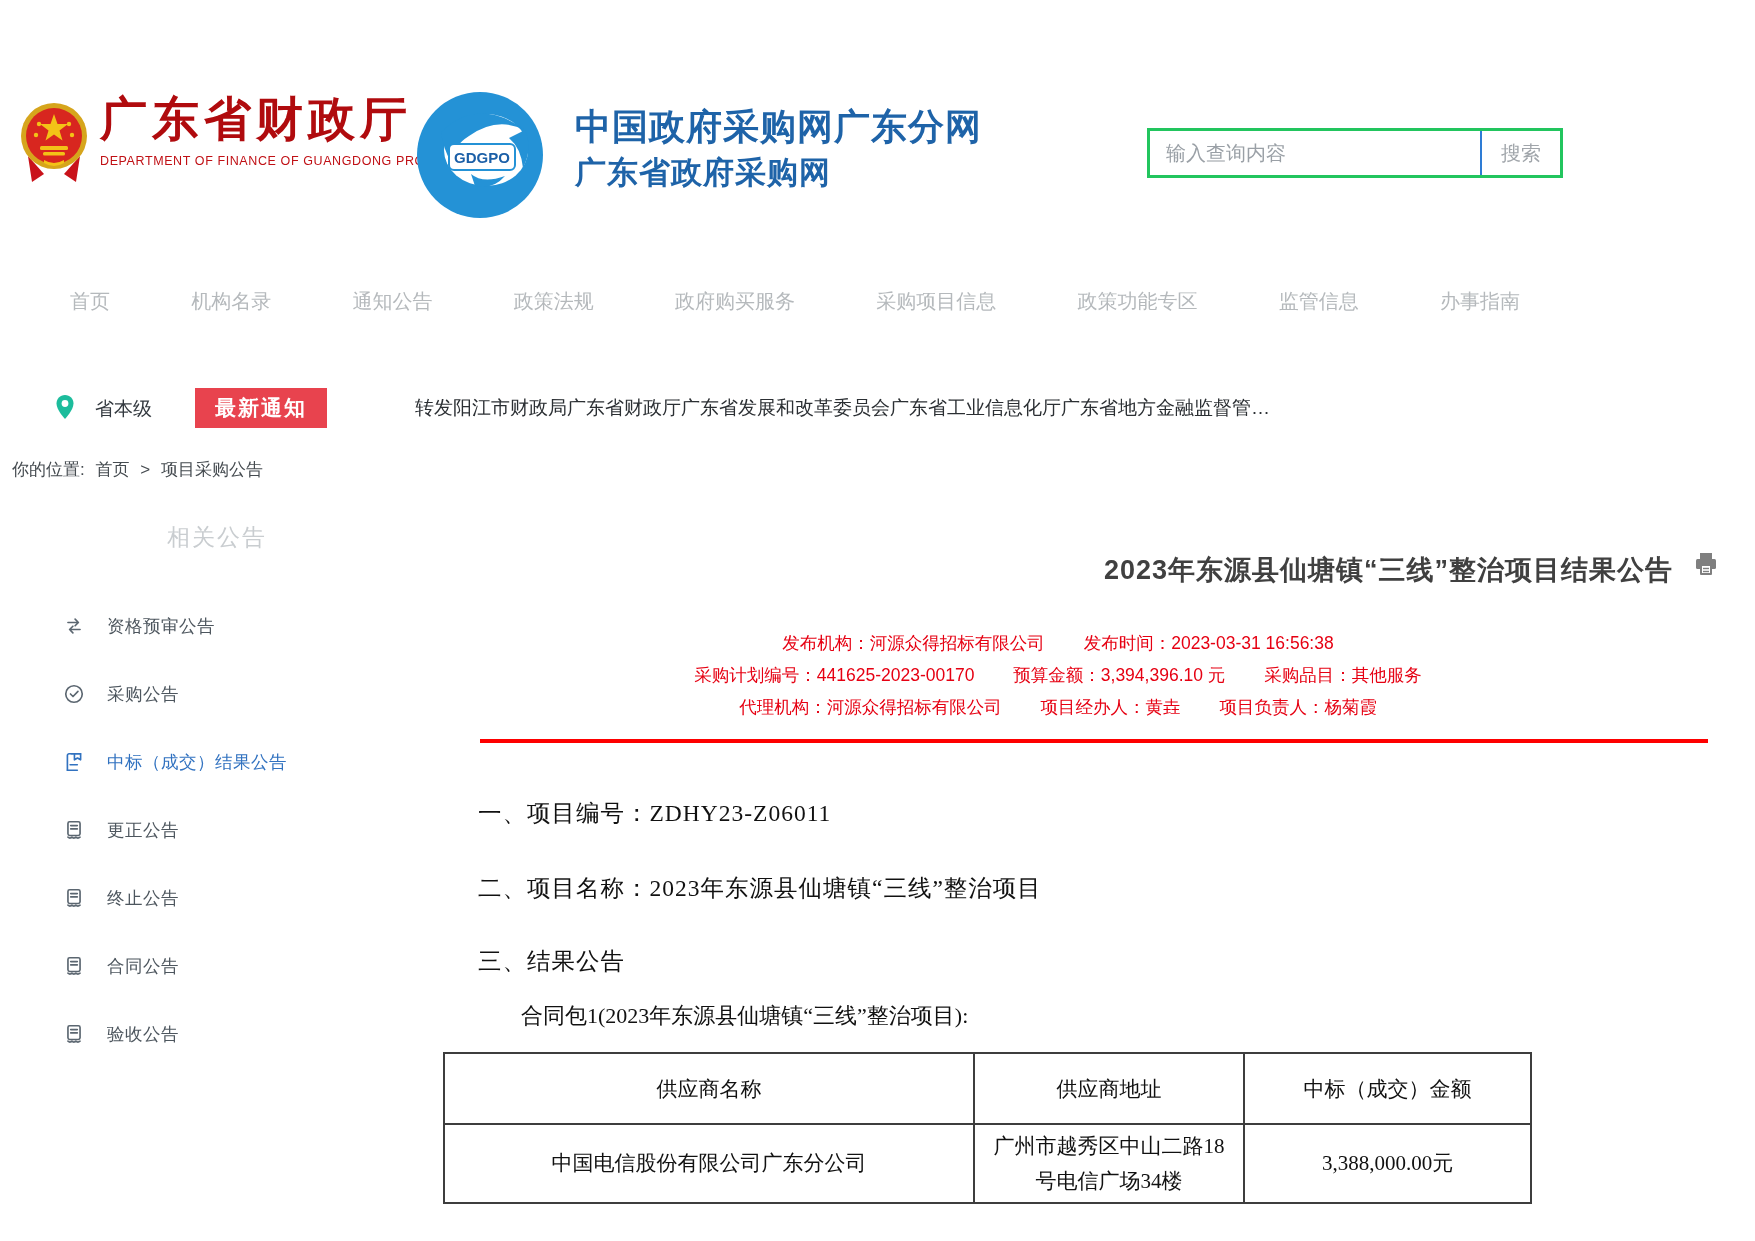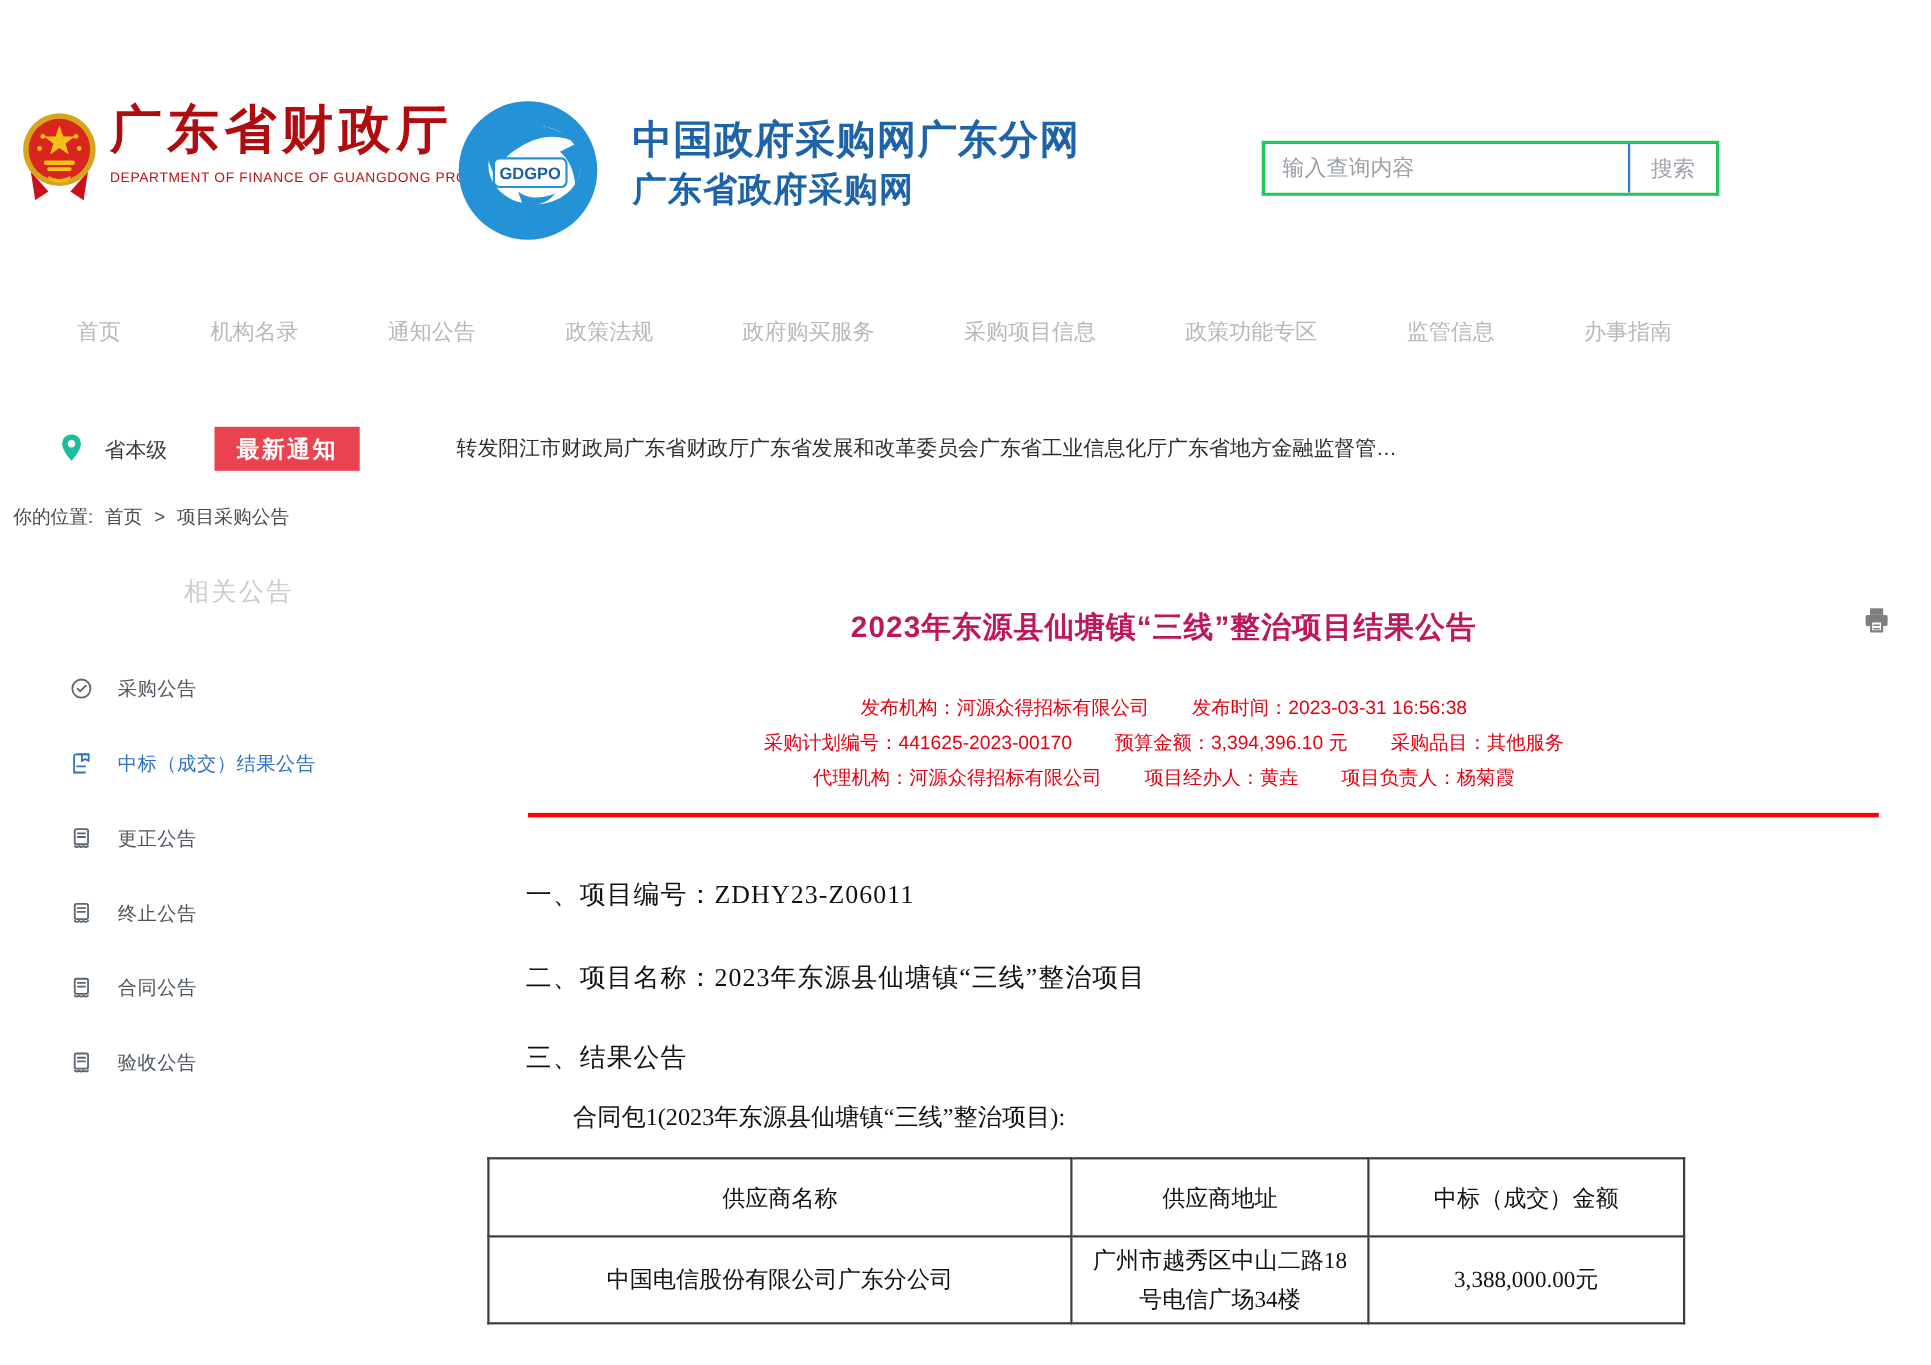--- a/index.html
+++ b/index.html
@@ -69,22 +69,22 @@
     display:flex; align-items:center; height:28px; margin-bottom:40px;
     color:#4d565e; cursor:pointer;
   }
   .side-item .s-icon { width:22px; height:22px; margin-right:22px; color:#5b6670; flex:0 0 auto; }
   .side-item .s-label { font-size:17.5px; letter-spacing:0.5px; }
   .side-item.active { color:#3172c0; }
   .side-item.active .s-icon { color:#3172c0; }
   .side-item.active .s-label { color:#3172c0; }
   .printer { position:absolute; left:1692px; top:550px; width:28px; height:28px; color:#7f7f7f; cursor:pointer; }
   .a-title {
-    position:absolute; left:443px; top:552px; width:1230px; text-align:center;
-    font-size:27px; font-weight:bold; color:#be185d; letter-spacing:1px;
+    position:absolute; left:443px; top:552px; width:1230px; text-align:right;
+    font-size:27px; font-weight:bold; color:#404040; letter-spacing:1px;
   }
   .a-meta { position:absolute; left:443px; width:1230px; text-align:center; font-size:17.5px; color:#e60012; }
   .a-meta span { margin:0 17px; }
   .m1 { top:631px; } .m2 { top:663px; } .m3 { top:695px; }
   .red-rule { position:absolute; left:480px; top:739px; width:1228px; height:4px; background:#fe0000; }
 
   .serif { font-family:"Liberation Serif", serif; color:#111; }
   .sec { position:absolute; left:478px; font-size:23.5px; letter-spacing:1px; }
   .sec1 { top:797px; } .sec2 { top:872px; } .sec3 { top:945px; }
   .pkg { position:absolute; left:521px; top:1001px; font-size:22px; }
@@ -179,20 +179,29 @@
   <span class="bc-link">首页</span>
   <span>&gt;</span>
   <span>项目采购公告</span>
 </div>
 
 <div class="abs side-heading">相关公告</div>
 
 <div class="abs sidebar">
 
 
+  <div class="side-item">
+    <span class="s-icon">
+      <svg width="22" height="22" viewBox="0 0 20 20" fill="none" stroke="currentColor" stroke-width="1.5" stroke-linecap="round" stroke-linejoin="round">
+        <path d="M4.5 6.8 h9.5 m-3 -3 l3 3 l-3 3"></path>
+        <path d="M15.5 13.2 H6 m3 3 l-3 -3 l3 -3"></path>
+      </svg>
+    </span>
+    <span class="s-label">资格预审公告</span>
+  </div>
 
   <div class="side-item">
     <span class="s-icon">
       <svg width="22" height="22" viewBox="0 0 20 20" fill="none" stroke="currentColor" stroke-width="1.5" stroke-linecap="round" stroke-linejoin="round">
         <circle cx="10" cy="10" r="7.5"></circle>
         <path d="M6.8 10 l2.3 2.3 L13.6 7.6"></path>
       </svg>
     </span>
     <span class="s-label">采购公告</span>
   </div>

